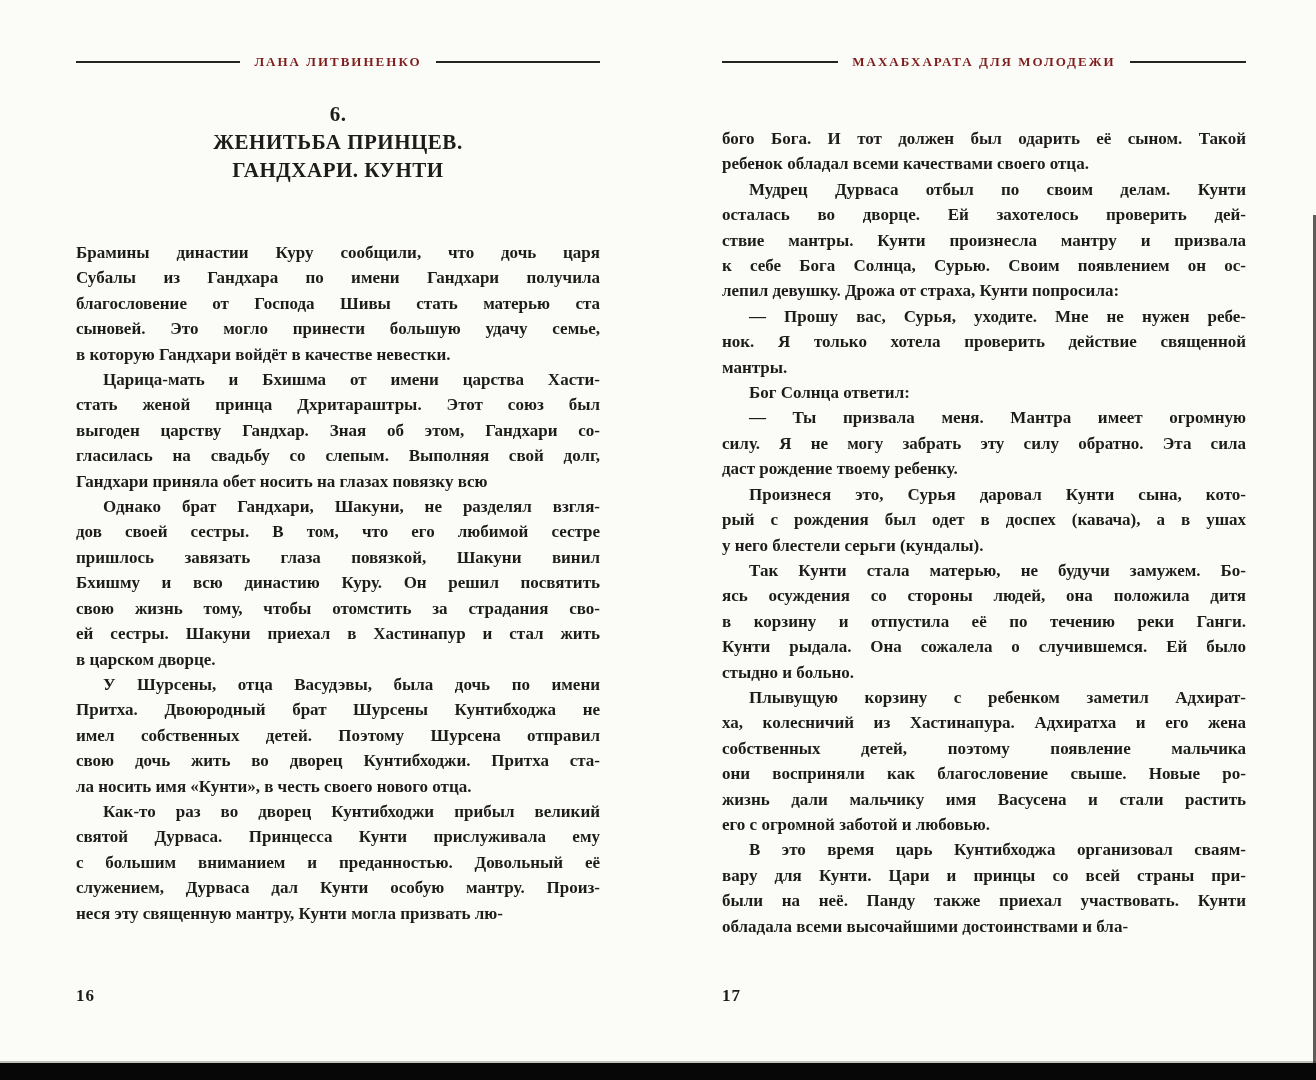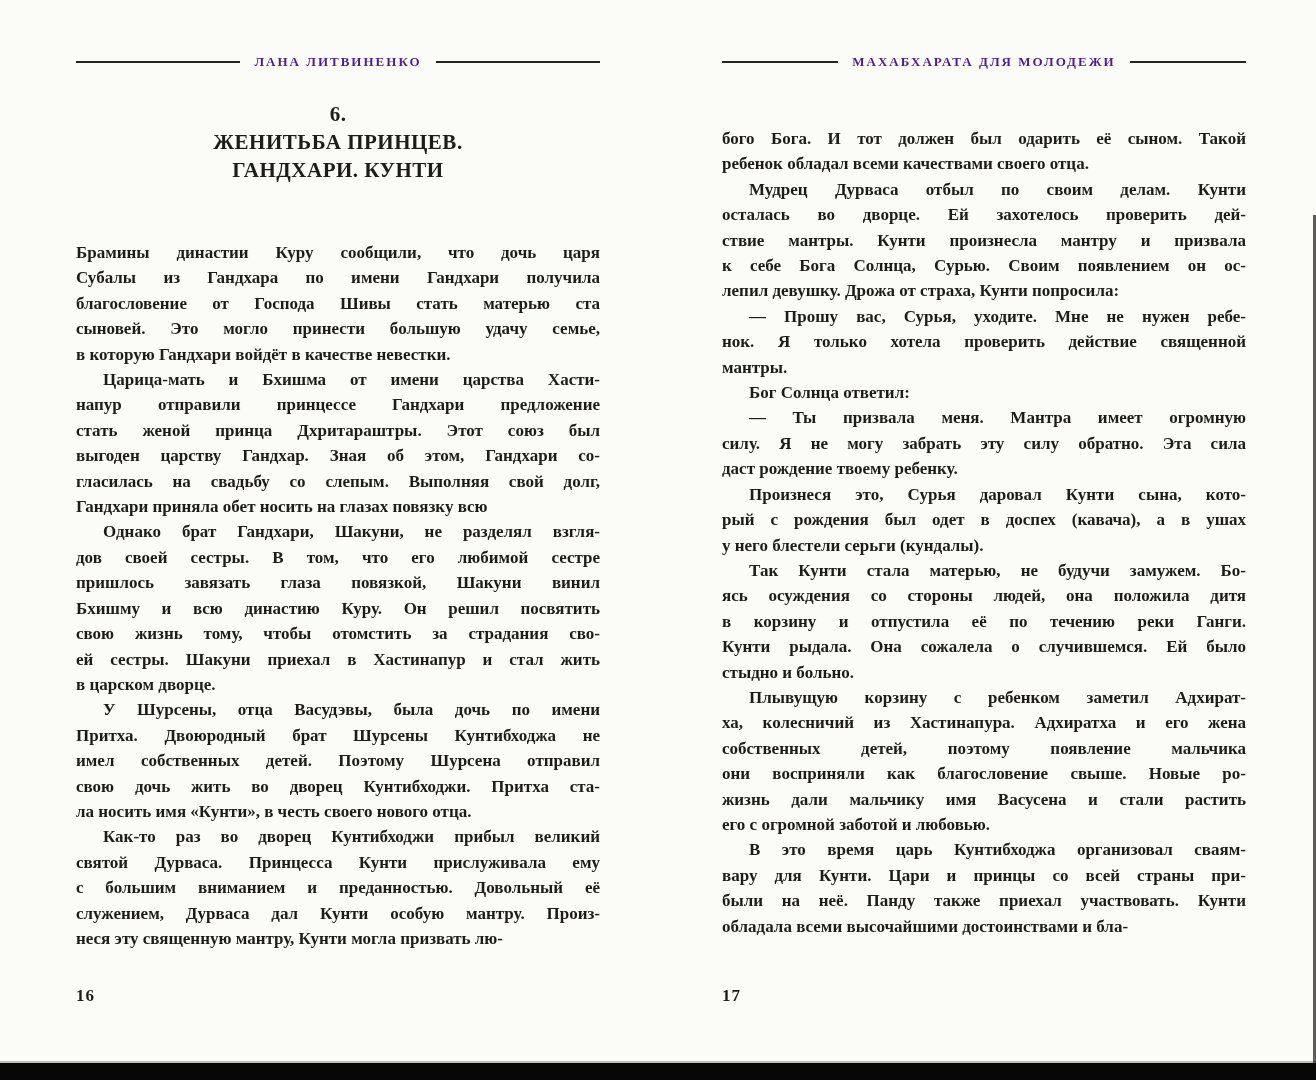--- a/index.html
+++ b/index.html
@@ -15,21 +15,21 @@
   .page-left  { left: 76px;  width: 524px; }
   .page-right { left: 722px; width: 524px; }
 
   .running-header {
     display: flex; align-items: center; gap: 14px;
     margin-top: 54px;
   }
   .running-header .rule { flex: 1; height: 2px; background: #26241f; }
   .running-title {
     font-size: 13px; font-weight: bold; letter-spacing: 2px;
-    white-space: nowrap; color: #4c1d95;
+    white-space: nowrap; color: #7f1d1d;
   }
 
   .chapter-heading {
     margin-top: 30px; text-align: center;
     font-weight: bold; font-size: 21px; line-height: 28px;
     letter-spacing: 0.5px;
   }
 
   .body-text {
     margin-top: 56px;
@@ -75,21 +75,20 @@
   <div class="body-text">
       <div class="para">
         <div class="line">Брамины династии Куру сообщили, что дочь царя</div>
         <div class="line">Субалы из Гандхара по имени Гандхари получила</div>
         <div class="line">благословение от Господа Шивы стать матерью ста</div>
         <div class="line">сыновей. Это могло принести большую удачу семье,</div>
         <div class="line">в которую Гандхари войдёт в качестве невестки.</div>
       </div>
       <div class="para indent">
         <div class="line">Царица-мать и Бхишма от имени царства Хасти-</div>
-        <div class="line">напур отправили принцессе Гандхари предложение</div>
         <div class="line">стать женой принца Дхритараштры. Этот союз был</div>
         <div class="line">выгоден царству Гандхар. Зная об этом, Гандхари со-</div>
         <div class="line">гласилась на свадьбу со слепым. Выполняя свой долг,</div>
         <div class="line">Гандхари приняла обет носить на глазах повязку всю</div>
       </div>
       <div class="para indent">
         <div class="line">Однако брат Гандхари, Шакуни, не разделял взгля-</div>
         <div class="line">дов своей сестры. В том, что его любимой сестре</div>
         <div class="line">пришлось завязать глаза повязкой, Шакуни винил</div>
         <div class="line">Бхишму и всю династию Куру. Он решил посвятить</div>

